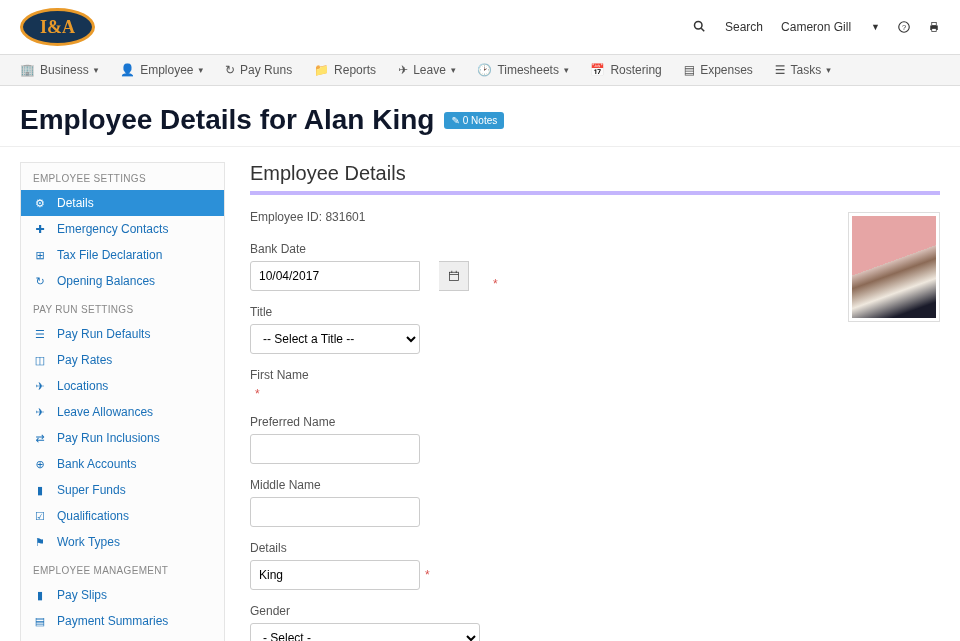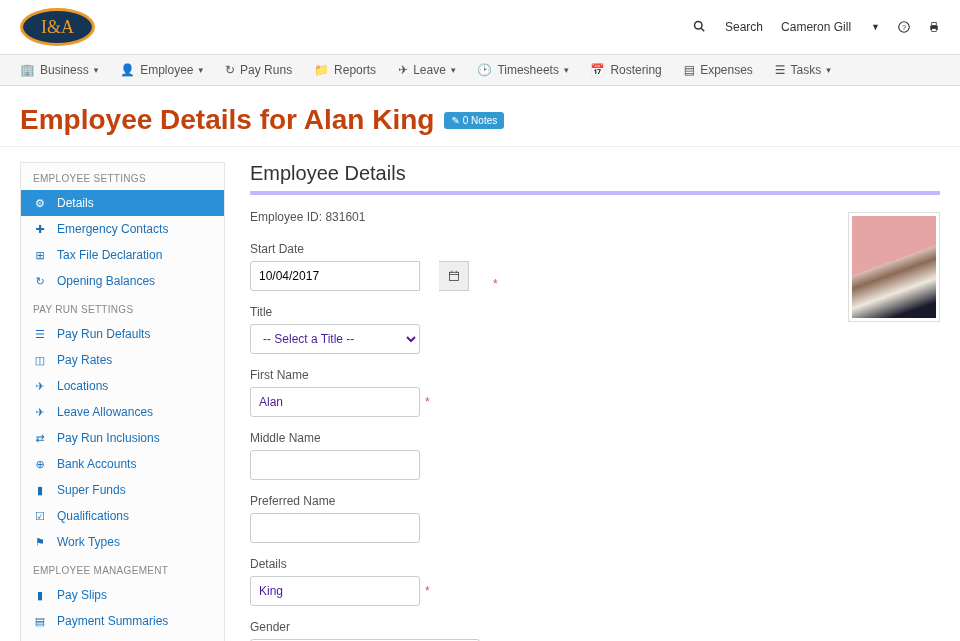--- a/index.html
+++ b/index.html
@@ -1,45 +1,45 @@
 <!DOCTYPE html>
 <html><head>
   <meta charset="utf-8">
   <style>
     * { box-sizing: border-box; margin: 0; padding: 0; }
     body { font-family: Arial, Helvetica, sans-serif; font-size: 13px; color: #333; background: #fff; }
     
     .top-bar { display: flex; justify-content: space-between; align-items: center; padding: 8px 20px; }
-    .logo { width: 75px; height: 38px; background: #163453; border-radius: 50%/50%; border: 3px solid #E99A2A; display: flex; align-items: center; justify-content: center; color: #E99A2A; font-weight: normal; font-size: 18px; font-family: serif; }
+    .logo { width: 75px; height: 38px; background: #163453; border-radius: 50%/50%; border: 3px solid #E99A2A; display: flex; align-items: center; justify-content: center; color: #E99A2A; font-weight: bold; font-size: 18px; font-family: serif; }
     .top-right { display: flex; align-items: center; gap: 18px; font-size: 12px; }
     .top-right-item { display: flex; align-items: center; gap: 20px; cursor: pointer; }
     
     .nav-bar { background: #f5f5f5; border-top: 1px solid #ddd; border-bottom: 1px solid #ddd; padding: 8px 20px; display: flex; gap: 22px; font-size: 12px; color: #555; }
     .nav-item { display: flex; align-items: center; gap: 5px; cursor: pointer; }
     .caret { font-size: 9px; }
     
     .page-title-row { padding: 18px 20px 10px 20px; border-bottom: 1px solid #eee; display: flex; align-items: center; gap: 10px; }
-    .page-title { font-size: 28px; font-weight: bold; color: #c2410c; }
+    .page-title { font-size: 28px; font-weight: bold; color: #0f172a; }
     .notes-badge { background: #3399d3; color: #fff; font-size: 10px; padding: 3px 7px; border-radius: 3px; display: flex; align-items: center; gap: 3px; cursor: pointer; }
     
     .main { display: flex; padding: 15px 20px; gap: 25px; }
     
     .sidebar { width: 205px; flex-shrink: 0; background: #fcfcfc; border: 1px solid #e5e5e5; }
     .sidebar-heading { font-size: 10px; color: #888; padding: 10px 12px 6px 12px; letter-spacing: 0.3px; }
     .sidebar-item { display: flex; align-items: center; gap: 10px; padding: 6px 12px; color: #1a70b8; font-size: 12px; cursor: pointer; }
     .sidebar-item.active { background: #2c90d8; color: #fff; }
     .sidebar-item .icon { width: 14px; text-align: center; font-size: 11px; }
     
     .content { flex: 1; position: relative; }
     .section-title { font-size: 20px; font-weight: normal; color: #333; border-bottom: 4px solid #c4b5fd; padding-bottom: 6px; margin-bottom: 15px; }
     .emp-id-row { font-size: 12px; color: #555; margin-bottom: 18px; }
     
     .form-group { margin-bottom: 14px; }
     .form-label { font-size: 12px; color: #555; display: block; margin-bottom: 5px; }
-    .form-input, .form-select { width: 170px; height: 30px; border: 1px solid #ccc; border-radius: 3px; padding: 4px 8px; font-size: 12px; color: #4c1d95; background: #fff; }
+    .form-input, .form-select { width: 170px; height: 30px; border: 1px solid #ccc; border-radius: 3px; padding: 4px 8px; font-size: 12px; color: #000000; background: #fff; }
     .form-select { width: 170px; }
     .select-wide { width: 230px; }
     .date-wrap { display: flex; align-items: flex-end; gap: 19px; }
     .date-input { width: 170px; height: 30px; border: 1px solid #ccc; border-radius: 3px 0 0 3px; padding: 4px 8px; font-size: 12px; }
     .date-btn { width: 30px; height: 30px; border: 1px solid #ccc; border-left: none; background: #eee; display: flex; align-items: center; justify-content: center; cursor: pointer; }
     .req { color: #d9534f; font-size: 12px; margin-left: 5px; }
     
     .avatar-box { position: absolute; right: 0; top: 50px; width: 92px; height: 110px; border: 1px solid #ddd; padding: 3px; background: #fff; }
     .avatar-img { width: 100%; height: 100%; background: linear-gradient(160deg, #e6a5a5 0%, #e6a5a5 45%, #d9c0b8 45%, #8b6a56 55%, #efe8de 70%, #1a1b2a 88%); }
     
@@ -213,21 +213,21 @@
     <div class="emp-id-row">
       <span>Employee ID:</span>
       <span>831601</span>
     </div>
 
     <div class="avatar-box">
       <div class="avatar-img"></div>
     </div>
 
     <div class="form-group">
-      <label class="form-label">Start Date</label>
+      <label class="form-label">Bank Date</label>
       <div class="date-wrap">
         <input type="text" class="date-input" value="10/04/2017" style="">
         <div class="date-btn">
           <svg class="icon-svg" viewBox="0 0 16 16">
               <rect x="2" y="3" width="12" height="11" fill="none" stroke="#333"></rect>
               <line x1="2" y1="6" x2="14" y2="6" stroke="#333"></line>
               <line x1="5" y1="1" x2="5" y2="4" stroke="#333"></line>
               <line x1="11" y1="1" x2="11" y2="4" stroke="#333"></line>
             </svg>
         </div>
@@ -238,32 +238,31 @@
     <div class="form-group">
       <label class="form-label">Title</label>
       <select class="form-select">
         <option>-- Select a Title --</option>
       </select>
     </div>
 
     <div class="form-group">
       <label class="form-label">First Name</label>
       <div style="display:flex;align-items:center">
-        <input type="text" class="form-input" value="Alan" style="">
         <span class="req">*</span>
       </div>
     </div>
 
     <div class="form-group">
+      <label class="form-label">Preferred Name</label>
+      <input type="text" class="form-input" value="" style="">
+    </div>
+
+    <div class="form-group">
       <label class="form-label">Middle Name</label>
-      <input type="text" class="form-input" value="" style="">
-    </div>
-
-    <div class="form-group">
-      <label class="form-label">Preferred Name</label>
       <input type="text" class="form-input" value="" style="">
     </div>
 
     <div class="form-group">
       <label class="form-label">Details</label>
       <div style="display:flex;align-items:center">
         <input type="text" class="form-input" value="King" style="">
         <span class="req">*</span>
       </div>
     </div>

